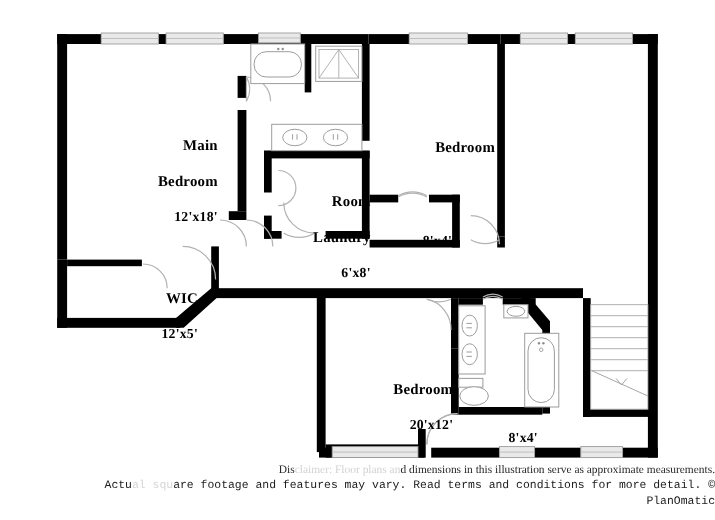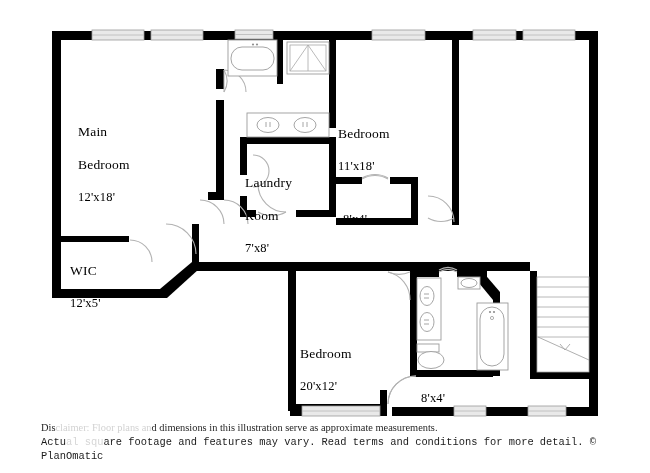--- a/index.html
+++ b/index.html
@@ -17,44 +17,44 @@
   }
   #floorplan-svg {
     position: absolute;
     left: 0;
     top: 0;
     width: 650px;
     height: 473px;
   }
   .room-label {
     position: absolute;
-    text-align: left;
+    text-align: right;
     font-family: "Liberation Serif", serif;
-    font-weight: normal;
+    font-weight: bold;
     color: #000000;
     line-height: 1.12;
     white-space: pre-line;
     pointer-events: none;
   }
   .room-name {
     display: block;
     font-size: 13.5px;
     letter-spacing: 0.2px;
   }
   .room-dims {
     display: block;
     font-size: 12.5px;
     letter-spacing: 0.2px;
   }
   .disclaimer {
     position: absolute;
     left: 0;
     right: 0;
     top: 421px;
-    text-align: left;
+    text-align: right;
     font-family: "Liberation Serif", serif;
     font-size: 10.4px;
     line-height: 1.35;
     color: #1b1b1b;
     margin-left: 41px;
   }
   .disclaimer .line1 {
     display: block;
     color: #262626;
   }
@@ -306,28 +306,27 @@
     <span class="room-name">Bedroom</span>
     <span class="room-dims">12'x18'</span>
   </div>
 
   <div class="room-label" style="left:70px; top:245px; width:110px;">
     <span class="room-name">WIC</span>
     <span class="room-dims">12'x5'</span>
   </div>
 
   <div class="room-label" style="left:245px; top:157px; width:92px;">
+    <span class="room-name">Room</span>
     <span class="room-name">Laundry</span>
-    <span class="room-name">Room</span>
-    <span class="room-dims">7'x8'</span>
+    <span class="room-dims">6'x8'</span>
   </div>
 
   <div class="room-label" style="left:338px; top:108px; width:112px;">
     <span class="room-name">Bedroom</span>
-    <span class="room-dims">11'x18'</span>
   </div>
 
   <div class="room-label" style="left:343px; top:194px; width:68px;">
     <span class="room-dims">8'x4'</span>
   </div>
 
 
   <div class="room-label" style="left:300px; top:328px; width:112px;">
     <span class="room-name">Bedroom</span>
     <span class="room-dims">20'x12'</span>

